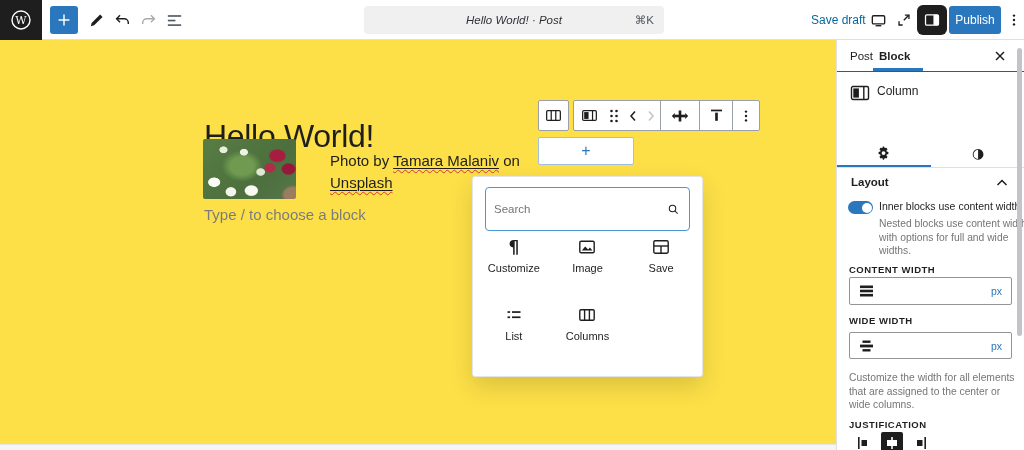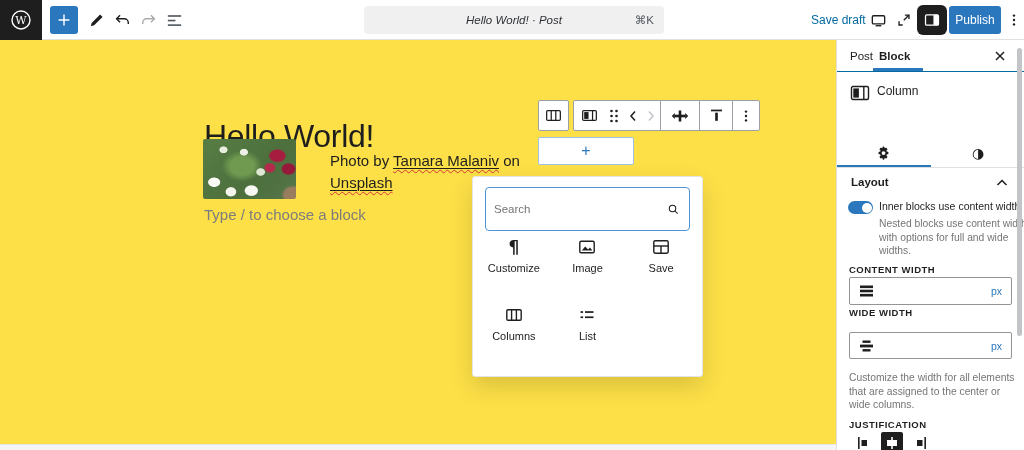--- a/index.html
+++ b/index.html
@@ -296,37 +296,37 @@
               <rect x="2.8" y="3.8" width="14.4" height="12.4" rx="1.4" fill="none" stroke="#1e1e1e" stroke-width="1.4"></rect>
               <line x1="2.8" y1="9" x2="17.2" y2="9" stroke="#1e1e1e" stroke-width="1.4"></line>
               <line x1="10" y1="9" x2="10" y2="16.2" stroke="#1e1e1e" stroke-width="1.4"></line>
             </svg>
           </div>
           <div class="blabel">Save</div>
         </div>
         <div class="block-cell">
           <div class="bicon">
             <svg width="20" height="20" viewBox="0 0 20 20">
-              <rect x="2.8" y="4.8" width="14.4" height="10.4" rx="1.2" fill="none" stroke="#1e1e1e" stroke-width="1.4"></rect>
-              <line x1="7.6" y1="4.8" x2="7.6" y2="15.2" stroke="#1e1e1e" stroke-width="1.4"></line>
-              <line x1="12.4" y1="4.8" x2="12.4" y2="15.2" stroke="#1e1e1e" stroke-width="1.4"></line>
-            </svg>
-          </div>
-          <div class="blabel">Columns</div>
-        </div>
-        <div class="block-cell">
-          <div class="bicon">
-            <svg width="20" height="20" viewBox="0 0 20 20">
               <rect x="3.5" y="6.2" width="2.6" height="1.7" fill="#1e1e1e"></rect>
               <rect x="8" y="6.2" width="8.5" height="1.7" fill="#1e1e1e"></rect>
               <rect x="3.5" y="11.4" width="2.6" height="1.7" fill="#1e1e1e"></rect>
               <rect x="8" y="11.4" width="8.5" height="1.7" fill="#1e1e1e"></rect>
             </svg>
           </div>
           <div class="blabel">List</div>
+        </div>
+        <div class="block-cell">
+          <div class="bicon">
+            <svg width="20" height="20" viewBox="0 0 20 20">
+              <rect x="2.8" y="4.8" width="14.4" height="10.4" rx="1.2" fill="none" stroke="#1e1e1e" stroke-width="1.4"></rect>
+              <line x1="7.6" y1="4.8" x2="7.6" y2="15.2" stroke="#1e1e1e" stroke-width="1.4"></line>
+              <line x1="12.4" y1="4.8" x2="12.4" y2="15.2" stroke="#1e1e1e" stroke-width="1.4"></line>
+            </svg>
+          </div>
+          <div class="blabel">Columns</div>
         </div>
       </div>
 
     </div>
 
     <div class="canvas-footer"></div>
   </main>
 
   <aside id="sidebar">
     <div class="sb-header">
@@ -379,21 +379,21 @@
     <div class="sec-label" style="top:224px">CONTENT WIDTH</div>
     <div class="unit-input" id="input-cw">
       <svg class="uicon" width="15" height="13" viewBox="0 0 15 13">
         <rect x="1" y="1" width="13" height="2.6" fill="#1e1e1e"></rect>
         <rect x="1" y="5.2" width="13" height="2.6" fill="#1e1e1e"></rect>
         <rect x="1" y="9.4" width="13" height="2.6" fill="#1e1e1e"></rect>
       </svg>
       <span class="unit" style="color:#2b77bd">px</span>
     </div>
 
-    <div class="sec-label" style="top:267px">WIDE WIDTH</div>
+    <div class="sec-label" style="top:275px">WIDE WIDTH</div>
     <div class="unit-input" id="input-ww">
       <svg class="uicon" width="15" height="13" viewBox="0 0 15 13">
         <rect x="3.5" y="1" width="8" height="2.4" fill="#1e1e1e"></rect>
         <rect x="1" y="5.1" width="13" height="2.8" fill="#1e1e1e"></rect>
         <rect x="3.5" y="9.6" width="8" height="2.4" fill="#1e1e1e"></rect>
       </svg>
       <span class="unit" style="color:#2b77bd">px</span>
     </div>
 
     <div class="width-help">Customize the width for all elements that are assigned to the center or wide columns.</div>

